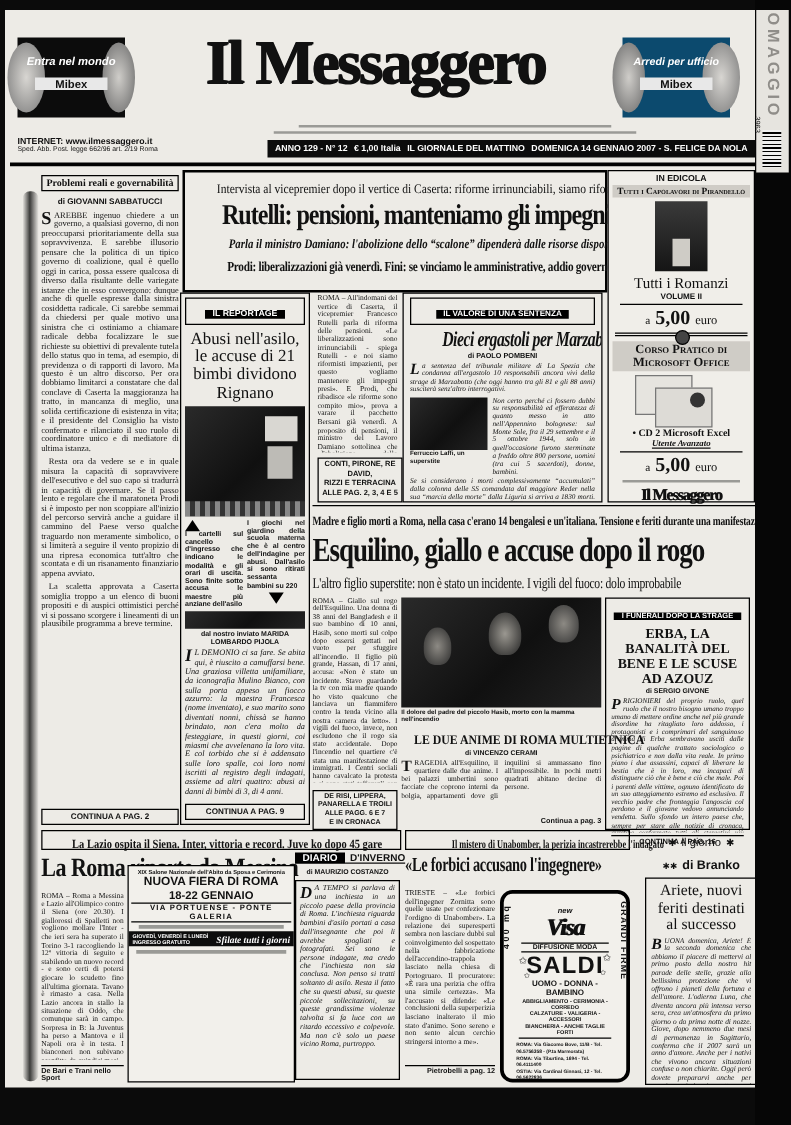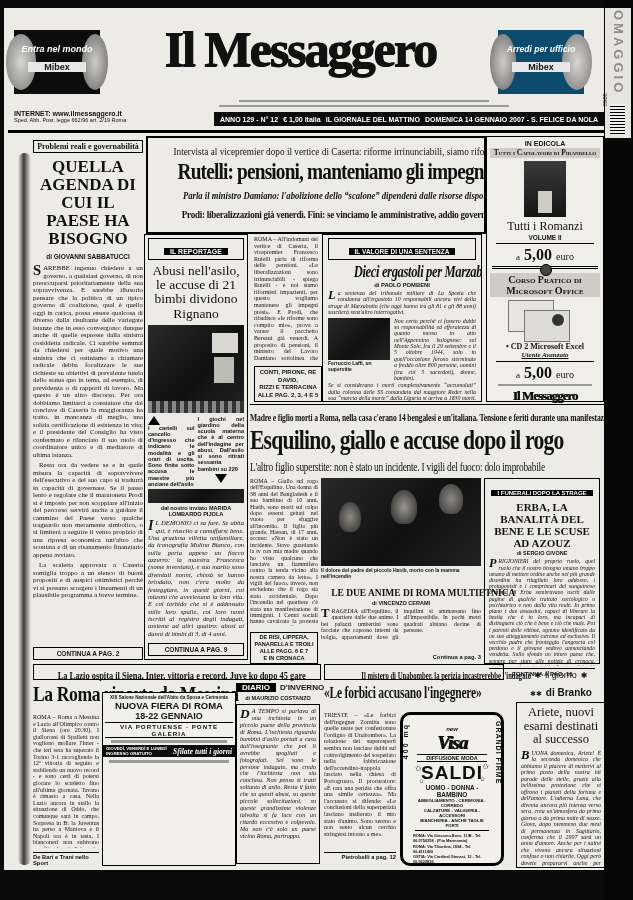--- a/index.html
+++ b/index.html
@@ -59,21 +59,20 @@
     <span>IL GIORNALE DEL MATTINO</span>
     <span>DOMENICA 14 GENNAIO 2007 - S. FELICE DA NOLA</span>
   </div>
 
   <div class="abs" style="left:4px;top:122px;width:596px;height:3px;background:#000;"></div>
 
   <div class="abs" style="left:14px;top:145px;width:13px;height:712px;background:linear-gradient(90deg,rgba(0,0,0,0),rgba(0,0,0,.75) 45%,rgba(0,0,0,0));border-radius:6px;"></div>
 
   <div class="abs" style="left:29px;top:132px;width:110px;height:520px;">
     <div class="box ctr serif b" style="font-size:8px;padding:1px 0;">Problemi reali e governabilità</div>
-    <div class="serif ctr" style="font-size:17px;font-weight:700;line-height:1.06;margin-top:5px;">QUELLA AGENDA DI CUI IL PAESE HA BISOGNO</div>
     <div class="sans b ctr" style="font-size:6.5px;margin-top:5px;">di GIOVANNI SABBATUCCI</div>
     <div class="ovh" style="height:428px;margin-top:4px;">
       <div class="serif just dc" style="font-size:6.8px;line-height:1.1;">SAREBBE ingenuo chiedere a un governo, a qualsiasi governo, di non preoccuparsi prioritariamente della sua sopravvivenza. E sarebbe illusorio pensare che la politica di un tipico governo di coalizione, qual è quello oggi in carica, possa essere qualcosa di diverso dalla risultante delle variegate istanze che in esso convergono: dunque anche di quelle espresse dalla sinistra cosiddetta radicale. Ci sarebbe semmai da chiedersi per quale motivo una sinistra che ci ostiniamo a chiamare radicale debba focalizzare le sue richieste su obiettivi di prevalente tutela dello status quo in tema, ad esempio, di previdenza o di rapporti di lavoro. Ma questo è un altro discorso. Per ora dobbiamo limitarci a constatare che dal conclave di Caserta la maggioranza ha tratto, in mancanza di meglio, una solida certificazione di esistenza in vita; e il presidente del Consiglio ha visto confermato e rilanciato il suo ruolo di coordinatore unico e di mediatore di ultima istanza.</div>
       <div class="serif just" style="font-size:6.8px;line-height:1.1;margin-top:3px;text-indent:6px;">Resta ora da vedere se e in quale misura la capacità di sopravvivere dell'esecutivo e del suo capo si tradurrà in capacità di governare. Se il passo lento e regolare che il maratoneta Prodi si è imposto per non scoppiare all'inizio del percorso servirà anche a guidare il cammino del Paese verso qualche traguardo non meramente simbolico, o si limiterà a seguire il vento propizio di una ripresa economica tutt'altro che scontata e di un risanamento finanziario appena avviato.</div>
       <div class="serif just" style="font-size:6.8px;line-height:1.1;margin-top:3px;text-indent:6px;">La scaletta approvata a Caserta somiglia troppo a un elenco di buoni propositi e di auspici ottimistici perché vi si possano scorgere i lineamenti di un plausibile programma a breve termine.</div>
     </div>
     <div class="box sans b ctr abs" style="left:0;bottom:0;width:108px;font-size:6.5px;padding:2px 0;">CONTINUA A PAG. 2</div>
   </div>
 
   <div class="abs box" style="left:142px;top:128px;width:336px;height:94px;border-width:2px;background:#edebe6;">
@@ -220,21 +219,21 @@
       <div class="sans b" style="font-size:4.3px;line-height:1.2;flex:1;">
         <div>GIOVEDÌ, VENERDÌ E LUNEDÌ</div>
         <div>INGRESSO GRATUITO</div>
       </div>
       <div class="serif b i" style="font-size:7.5px;">Sfilate tutti i giorni</div>
     </div>
     <div class="grayline" style="margin:3px 6px;height:3px;"></div>
   </div>
 
   <div class="abs" style="left:232px;top:668px;width:84px;height:190px;">
-    <div class="ctr" style="white-space:nowrap;">
+    <div class="ctr" style="white-space:nowrap;text-decoration:underline;">
       <span class="chip" style="font-size:8px;">DIARIO</span>
       <span class="sans b" style="font-size:8px;">D'INVERNO</span>
     </div>
     <div class="sans b ctr" style="font-size:5.5px;margin-top:1px;">di MAURIZIO COSTANZO</div>
     <div class="box serif i just dc ovh" style="font-size:6.2px;line-height:1.12;margin-top:3px;height:160px;padding:3px;box-sizing:border-box;">DA TEMPO si parlava di una inchiesta in un piccolo paese della provincia di Roma. L'inchiesta riguarda bambini d'asilo portati a casa dall'insegnante che poi li avrebbe spogliati e fotografati. Sei sono le persone indagate, ma credo che l'inchiesta non sia conclusa. Non penso si tratti soltanto di asilo. Resta il fatto che su questi abusi, su queste piccole sollecitazioni, su queste grandissime violenze talvolta si fa luce con un ritardo eccessivo e colpevole. Ma non c'è solo un paese vicino Roma, purtroppo.</div>
   </div>
 
   <div class="abs" style="left:320px;top:676px;width:178px;height:24px;">
     <span class="fit serif" style="font-size:16px;font-weight:900;letter-spacing:-.3px;transform:scaleX(.72);">«Le forbici accusano l'ingegnere»</span>
   </div>
@@ -276,21 +275,21 @@
 
   <div class="abs" style="left:512px;top:656px;width:90px;height:202px;">
     <div class="ctr" style="line-height:1.1;">
       <span style="font-size:8px;">✱</span>
       <span class="sans" style="font-size:9px;">il giorno</span>
       <span style="font-size:8px;">✱</span><br>
       <span style="font-size:7px;">✱✱</span>
       <span class="sans" style="font-size:10px;font-weight:900;">di Branko</span>
     </div>
     <div class="box" style="margin-top:3px;padding:3px 4px;height:166px;box-sizing:border-box;overflow:hidden;">
-      <div class="serif ctr" style="font-size:12.5px;line-height:1.08;font-weight:500;">Ariete, nuovi esami destinati al successo</div>
+      <div class="serif ctr" style="font-size:12.5px;line-height:1.08;font-weight:500;">Ariete, nuovi feriti destinati al successo</div>
       <div class="serif i just dc ovh" style="font-size:5.9px;line-height:1.1;margin-top:3px;height:118px;">BUONA domenica, Ariete! È la seconda domenica che abbiamo il piacere di mettervi al primo posto della nostra hit parade delle stelle, grazie alla bellissima protezione che vi offrono i pianeti della fortuna e dell'amore. L'odierna Luna, che diventa ancora più intensa verso sera, crea un'atmosfera da primo giorno o da prima notte di nozze. Giove, dopo nemmeno due mesi di permanenza in Sagittario, conferma che il 2007 sarà un anno d'amore. Anche per i nativi che vivono ancora situazioni confuse o non chiarite. Oggi però dovete prepararvi anche per nuovi esami che vi aspettano nel campo del successo. Auguri.</div>
 
     </div>
   </div>
 
 </div>
 
 <div class="abs" style="left:604px;top:0;width:29px;height:900px;background:#060606;">
   <div class="abs" style="left:1px;top:8px;width:26px;height:130px;background:#e6e4df;">
     <div class="abs" style="left:6px;top:2px;font-family:'Liberation Sans',sans-serif;font-size:13px;font-weight:bold;color:#8f8d89;writing-mode:vertical-rl;letter-spacing:3px;">OMAGGIO</div>

